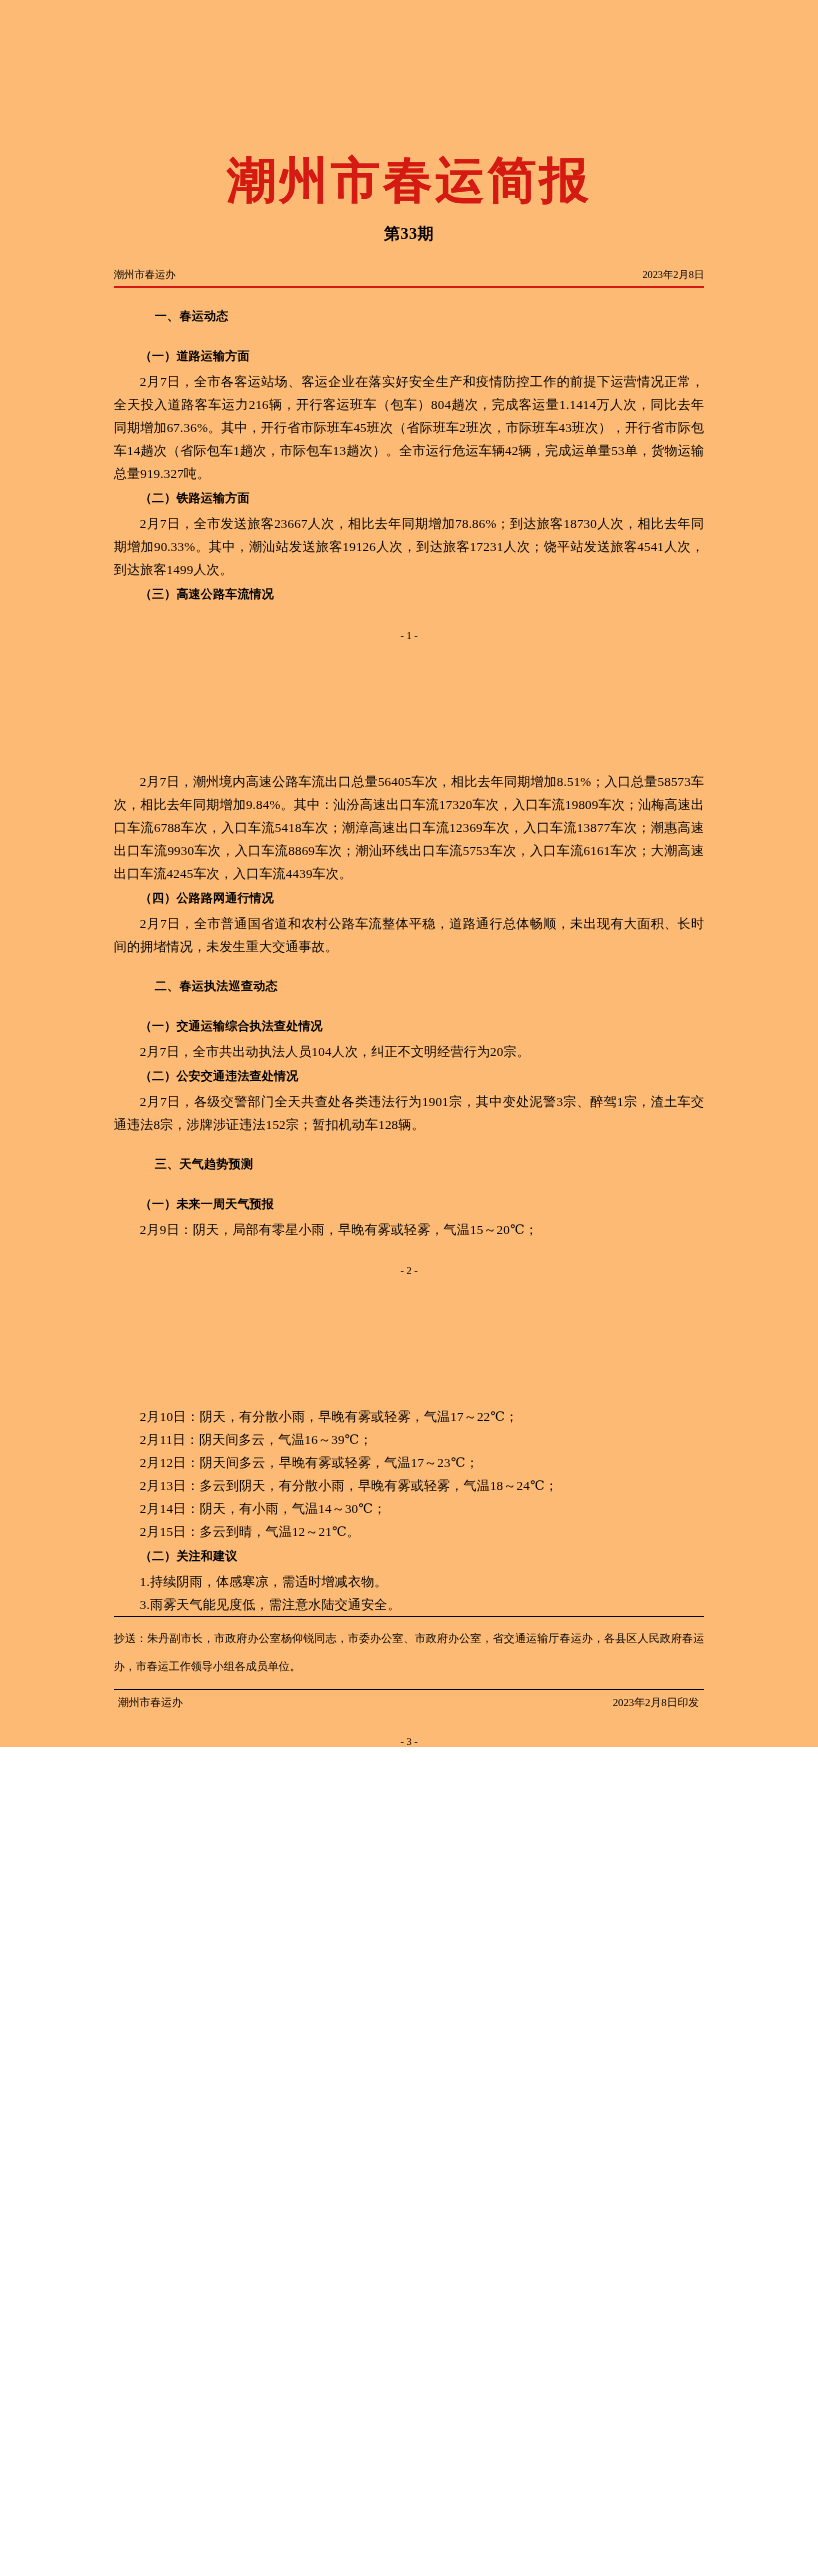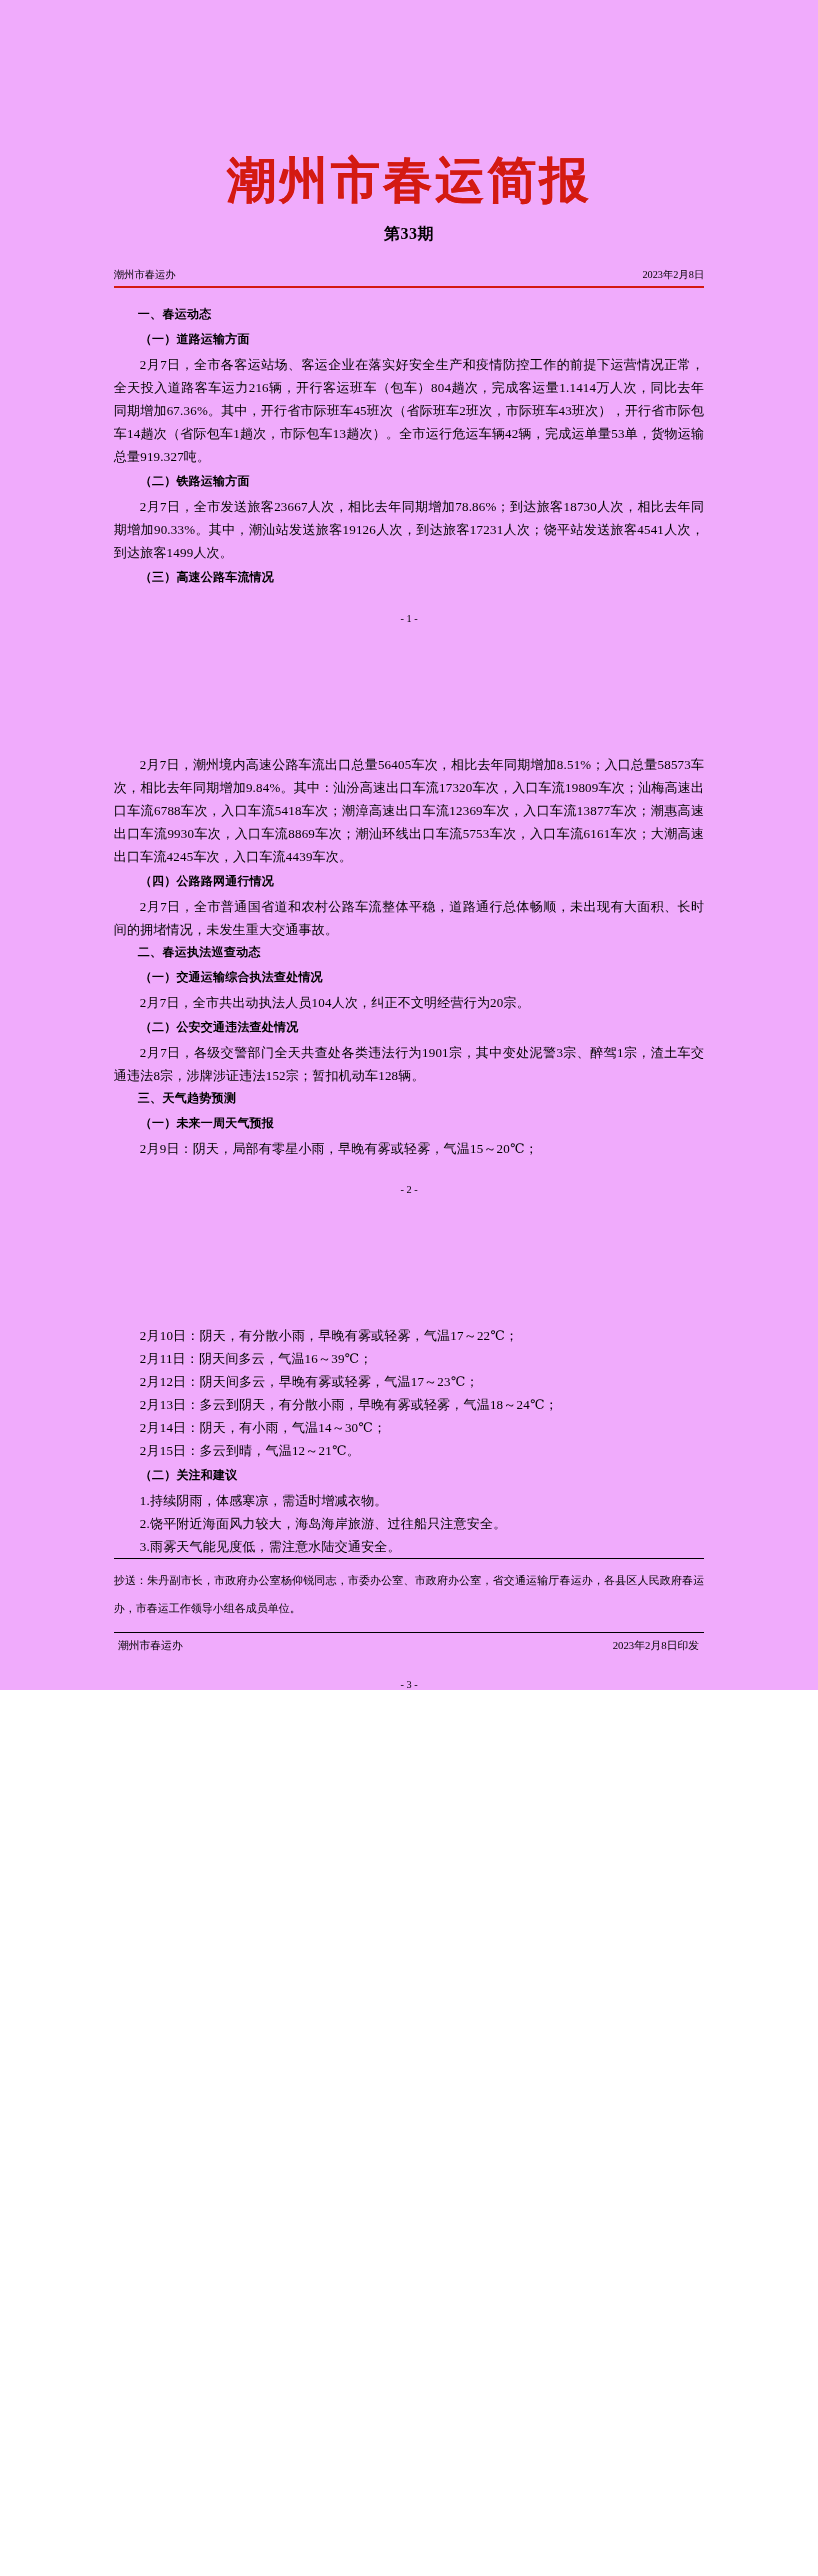--- a/index.html
+++ b/index.html
@@ -8,21 +8,21 @@
     background: #ffffff;
   }
   body {
     width: 818px;
     font-family: "Liberation Serif", "DejaVu Serif", serif;
     color: #000000;
   }
   .page {
     width: 818px;
     position: relative;
-    background: #f0abfc;
+    background: #fdba74;
   }
   .sheet {
     width: 613px;
     margin: 0 auto;
     position: relative;
   }
 
   
   .masthead {
     padding-top: 155px;
@@ -69,21 +69,21 @@
     margin: 0;
     text-align: justify;
     text-justify: inter-ideograph;
     text-indent: 2em;
     letter-spacing: 0.2px;
   }
   p.h1 {
     font-weight: bold;
     font-size: 12px;
     line-height: 23px;
-    margin: 0;
+    margin: 17px;
     text-indent: 2em;
     letter-spacing: 0.3px;
   }
   p.h2 {
     font-weight: bold;
     font-size: 12px;
     line-height: 23px;
     margin: 2px;
     text-indent: 2em;
     letter-spacing: 0.2px;
@@ -163,21 +163,20 @@
         <div class="page-number">- 2 -</div>
         <div class="page-gap"></div>
         <p class="t">2月10日：阴天，有分散小雨，早晚有雾或轻雾，气温17～22℃；</p>
         <p class="t">2月11日：阴天间多云，气温16～39℃；</p>
         <p class="t">2月12日：阴天间多云，早晚有雾或轻雾，气温17～23℃；</p>
         <p class="t">2月13日：多云到阴天，有分散小雨，早晚有雾或轻雾，气温18～24℃；</p>
         <p class="t">2月14日：阴天，有小雨，气温14～30℃；</p>
         <p class="t">2月15日：多云到晴，气温12～21℃。</p>
         <p class="h2">（二）关注和建议</p>
         <p class="t">1.持续阴雨，体感寒凉，需适时增减衣物。</p>
-        <p class="t">2.饶平附近海面风力较大，海岛海岸旅游、过往船只注意安全。</p>
         <p class="t">3.雨雾天气能见度低，需注意水陆交通安全。</p>
       </div>
 
     <div class="footer-wrap">
       <div class="rule-thin"></div>
       <div class="footer-note indent">抄送：朱丹副市长，市政府办公室杨仰锐同志，市委办公室、市政府办公室，省交通运输厅春运办，各县区人民政府春运办，市春运工作领导小组各成员单位。</div>
       <div class="rule-thin"></div>
       <div class="footer-meta">
         <span class="left">潮州市春运办</span>
         <span class="right">2023年2月8日印发</span>

